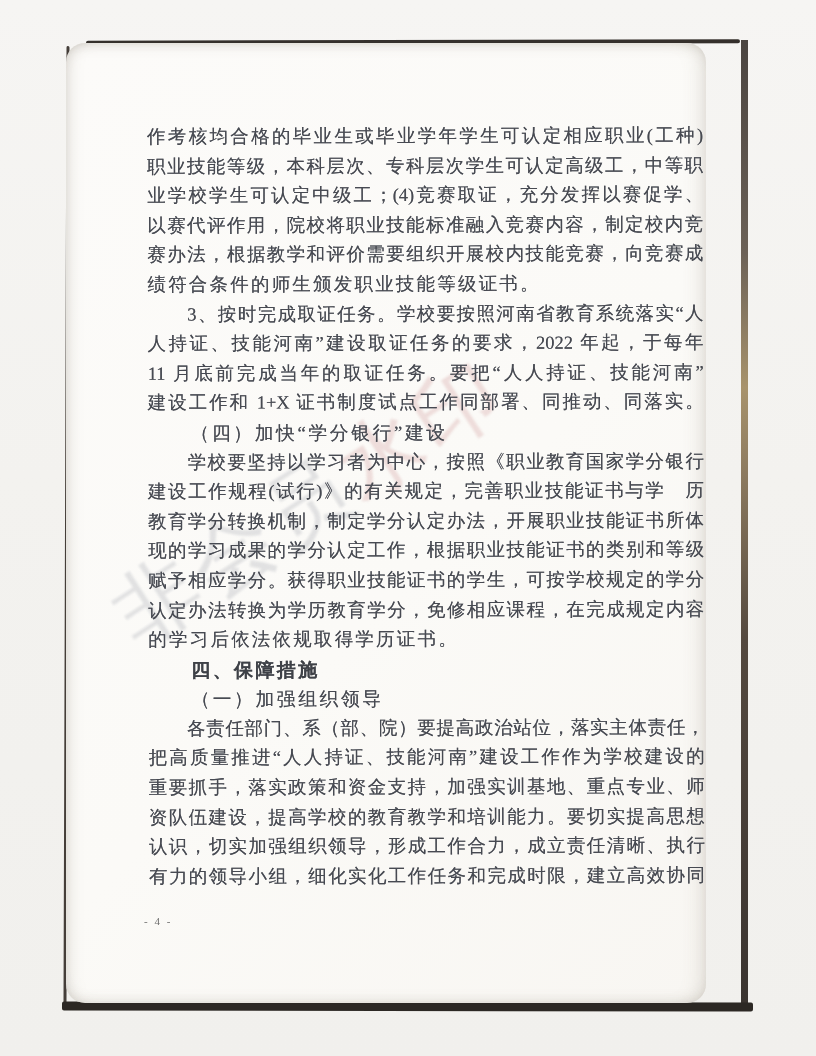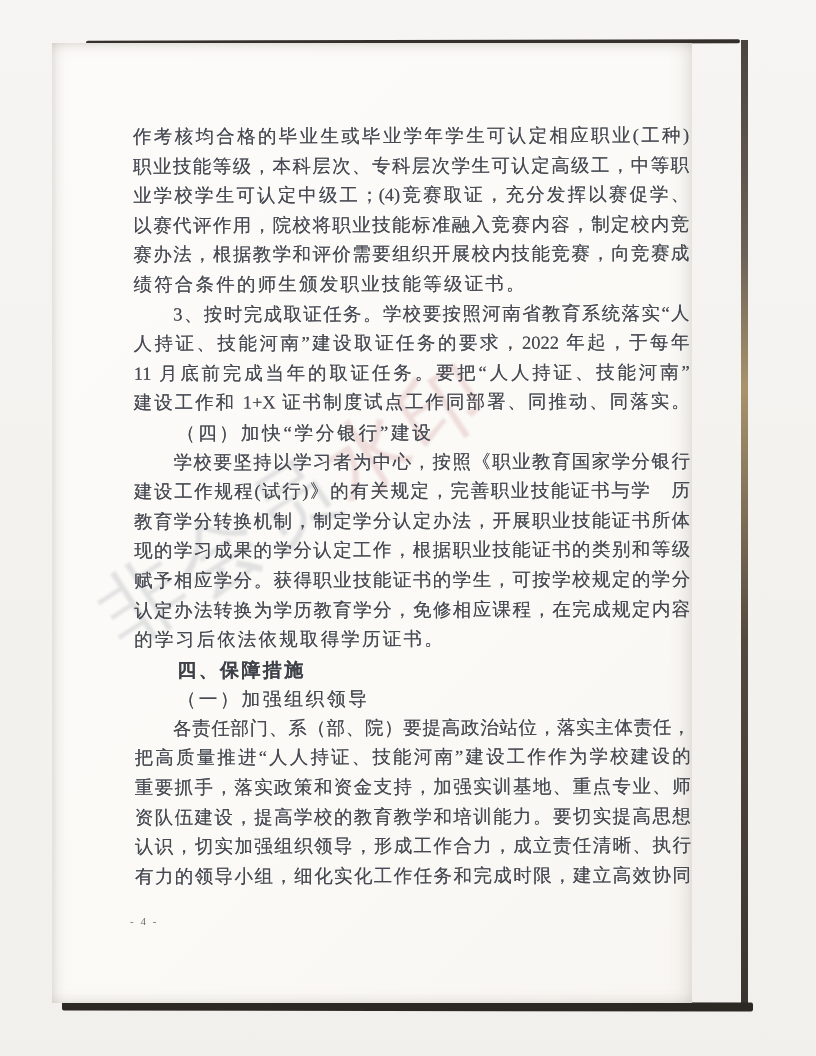--- a/index.html
+++ b/index.html
@@ -3,27 +3,28 @@
 <meta charset="utf-8">
 <style>
   html,body{margin:0;padding:0;background:#e9e8e5;}
   .scene{
     position:relative;width:816px;height:1056px;overflow:hidden;
     background:linear-gradient(180deg,#f6f5f3 0%,#f3f2ef 45%,#f1f0ed 100%);
     font-family:"Liberation Serif","DejaVu Serif",serif;
   }
   
   .paper{
-    position:absolute;left:52px;top:43px;width:640px;height:960px;overflow:hidden;
+    position:absolute;left:66px;top:43px;width:640px;height:960px;overflow:hidden;
     background:linear-gradient(135deg,#fcfbf9 0%,#fbfaf7 55%,#f8f6f2 100%);
     box-shadow:
       inset 10px 0 18px -12px rgba(125,115,100,.38),
       inset -14px 0 22px -14px rgba(125,115,100,.30),
       inset 0 10px 16px -12px rgba(125,115,100,.30),
       inset 0 -10px 16px -12px rgba(125,115,100,.22);
+    border-radius: 19px;
   }
   
   .edge{position:absolute;background:#35302c;}
   .edge-top{left:86px;top:40px;width:654px;height:4px;border-radius:3px;transform:rotate(-0.12deg);}
   .edge-left{left:65px;top:46px;width:3px;height:959px;border-radius:2px;transform:rotate(0.18deg);background:#453e39;}
   .edge-right{
     left:741px;top:40px;width:7px;height:966px;
     background:linear-gradient(180deg,#4a4440 0%,#6b6157 22%,#a8936c 36%,#8c7a5f 45%,#54493f 62%,#3a3430 100%);
   }
   .edge-bottom{left:62px;top:1002px;width:691px;height:9px;border-radius:2px;background:#2c2824;transform:rotate(0.1deg);}

